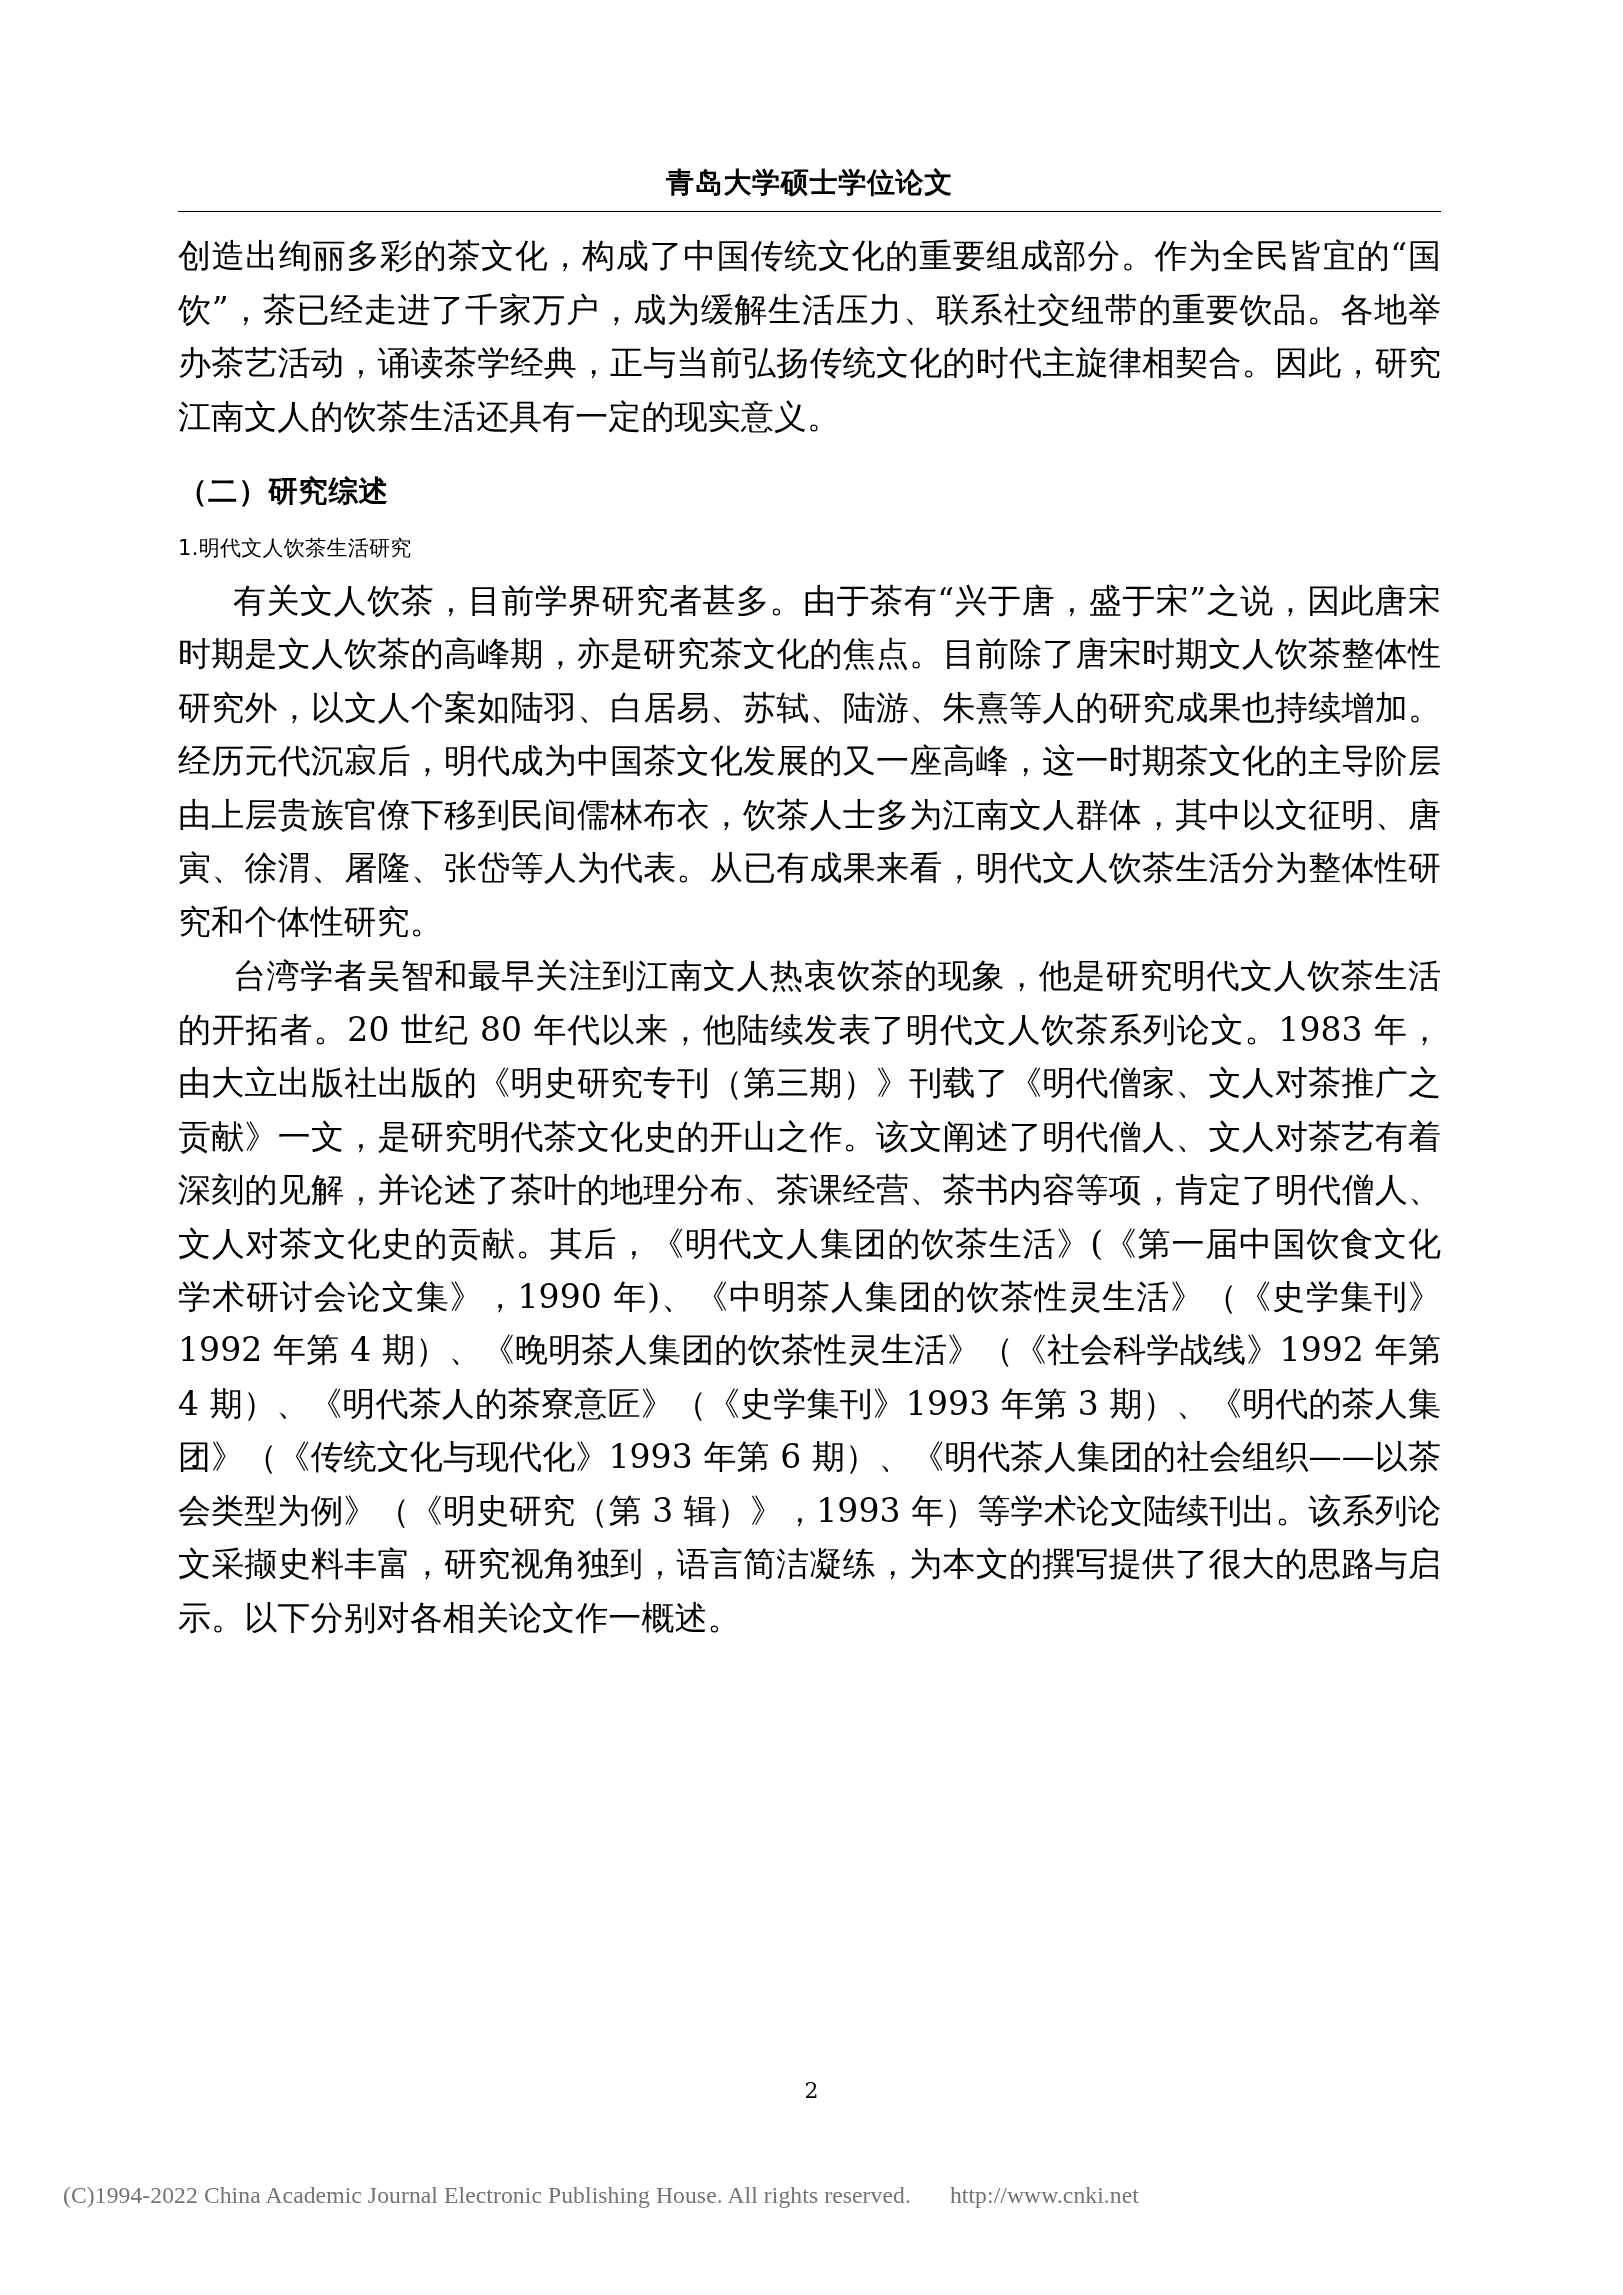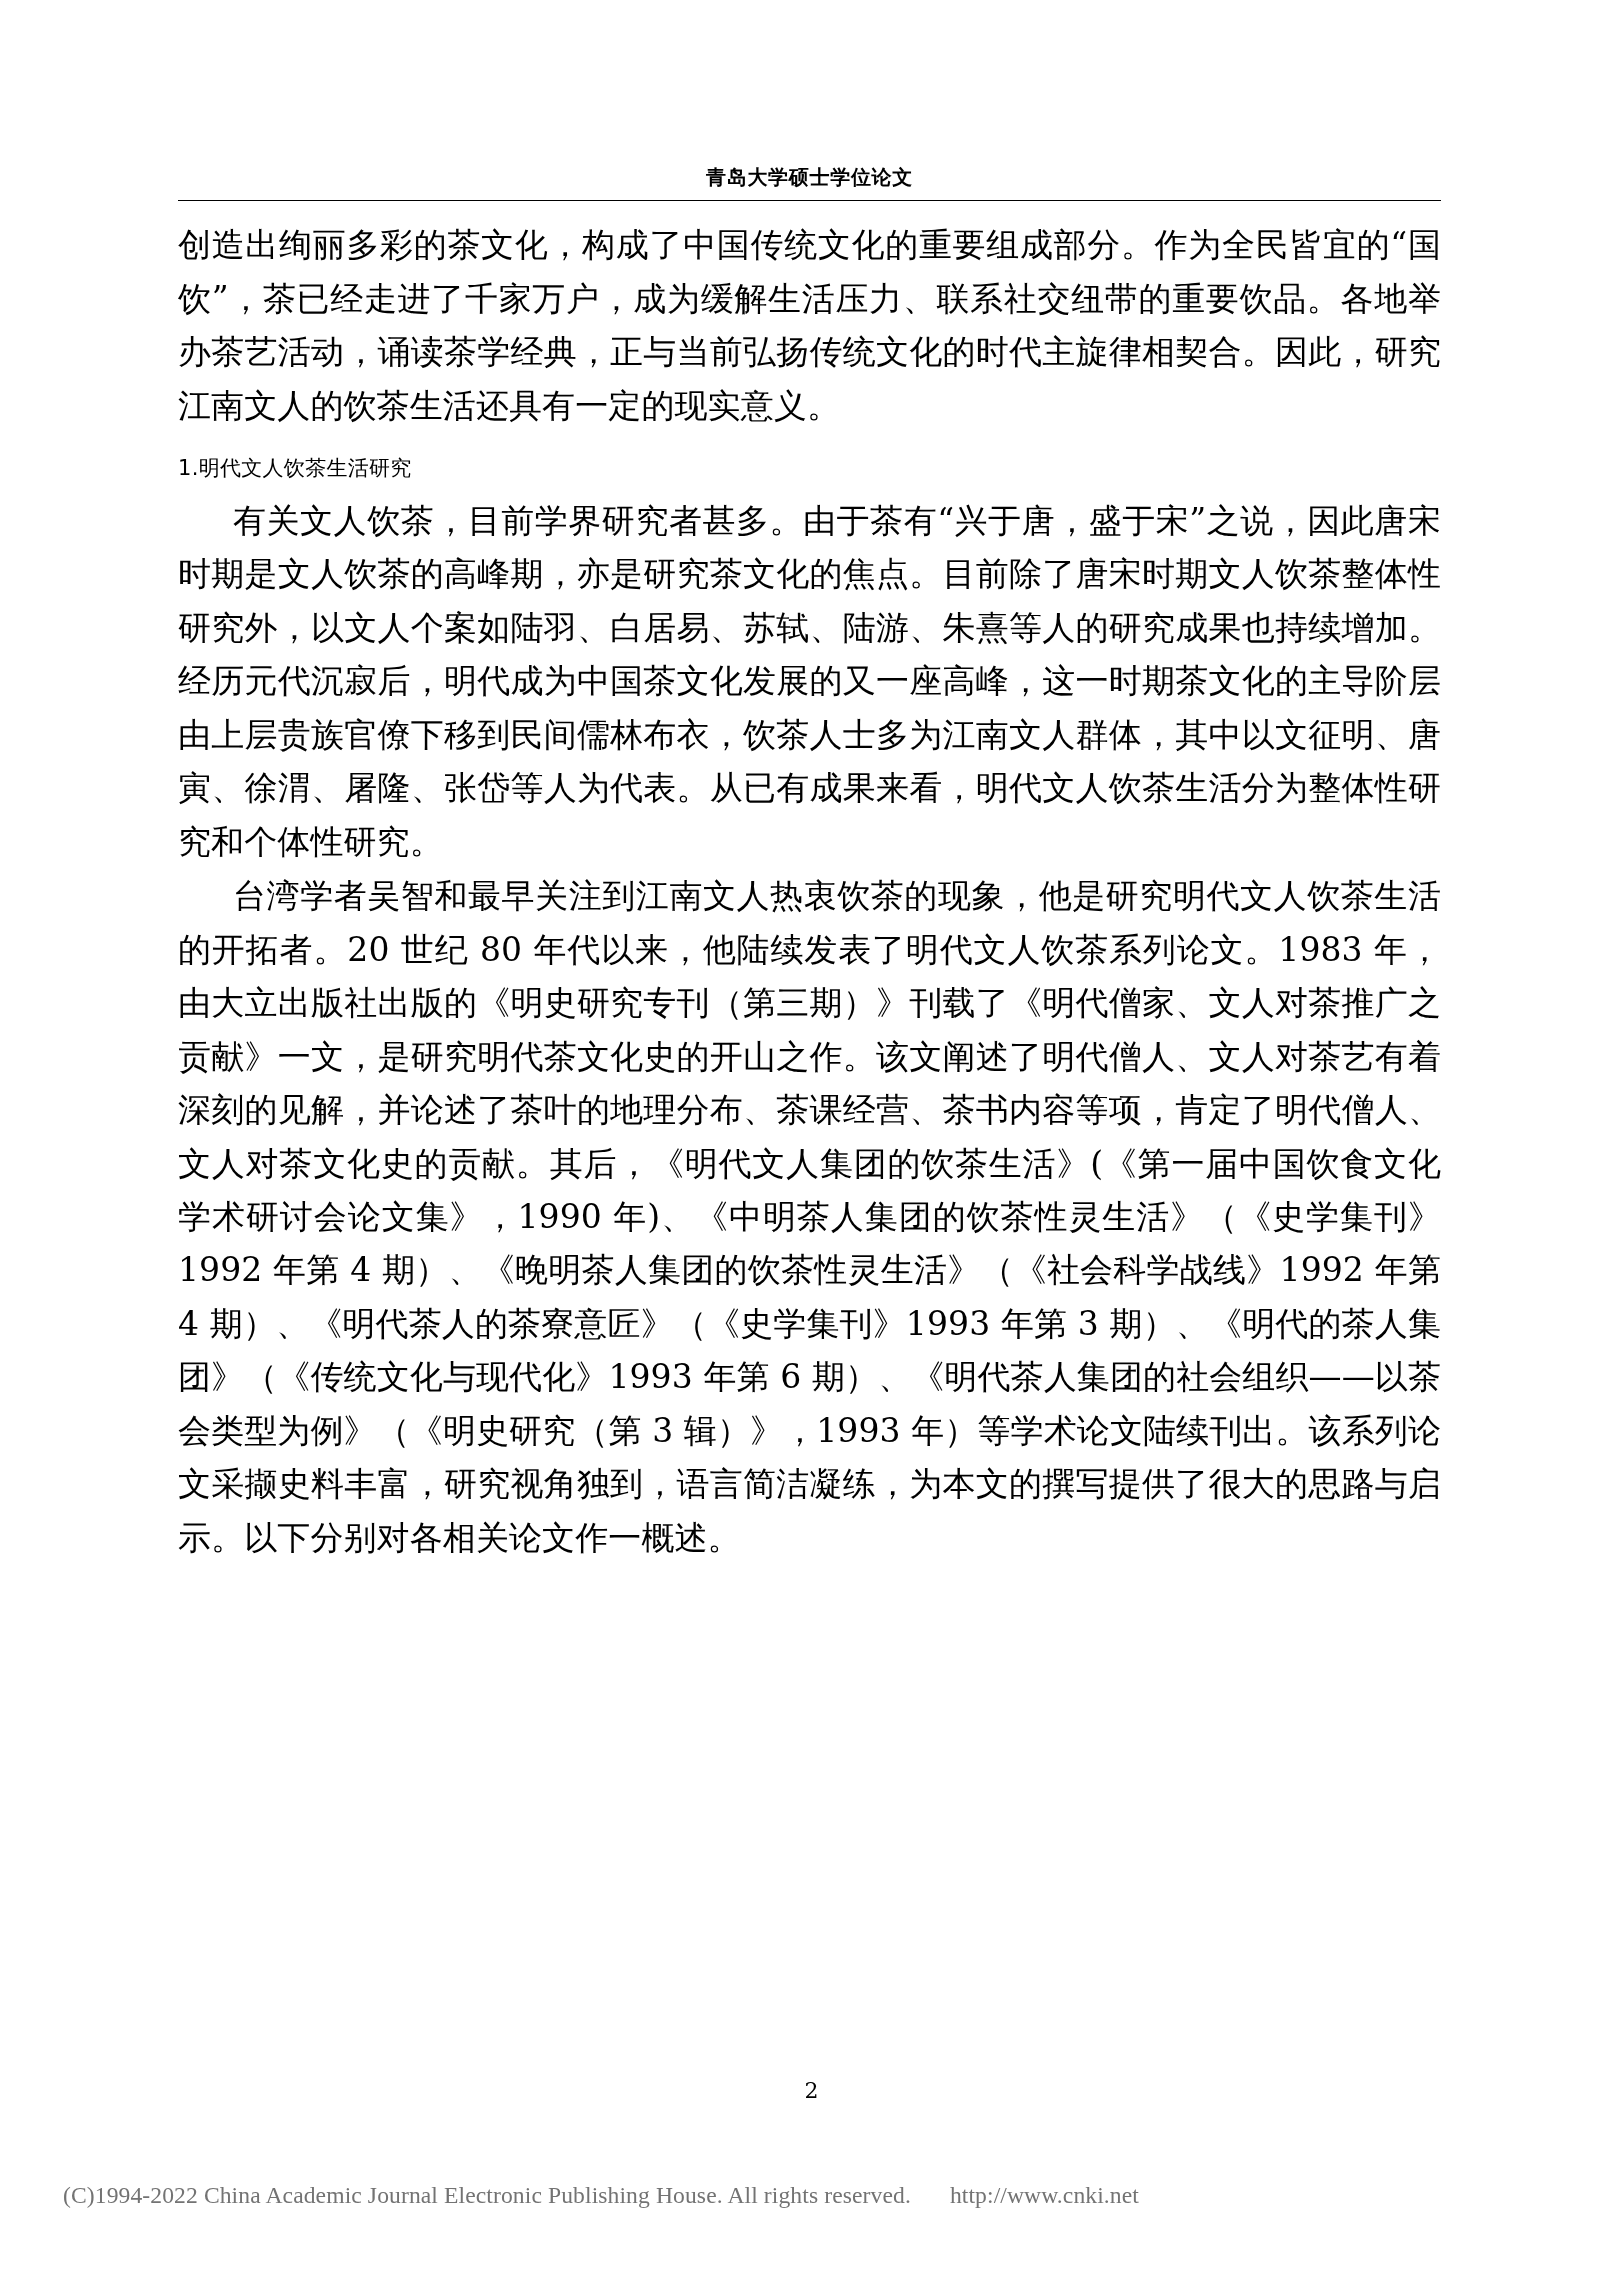--- a/index.html
+++ b/index.html
@@ -22,21 +22,21 @@
     height: 2295px;
   }
   .content {
     position: absolute;
     left: 178px;
     top: 164px;
     width: 1263px;
   }
   .header-title {
     text-align: center;
-    font-size: 20px;
+    font-size: 28px;
     font-family: "DejaVu Sans", "Liberation Sans", sans-serif;
     font-weight: 600;
     letter-spacing: 0.7px;
     padding-bottom: 9.2px;
   }
   .header-rule {
     border-bottom: 1.3px solid #000;
     width: 100%;
     margin-bottom: 17px;
   }
@@ -94,20 +94,21 @@
 
 <div class="page">
 
   <div class="content">
 
     <div class="header-title">青岛大学硕士学位论文</div>
     <div class="header-rule"></div>
 
     <p class="body-text">创造出绚丽多彩的茶文化，构成了中国传统文化的重要组成部分。作为全民皆宜的“国饮”，茶已经走进了千家万户，成为缓解生活压力、联系社交纽带的重要饮品。各地举办茶艺活动，诵读茶学经典，正与当前弘扬传统文化的时代主旋律相契合。因此，研究江南文人的饮茶生活还具有一定的现实意义。</p>
 
+    <h2 class="section-heading">（二）研究综述</h2>
 
 
     <h3 class="sub-heading">1.明代文人饮茶生活研究</h3>
 
     <p class="body-text indent">有关文人饮茶，目前学界研究者甚多。由于茶有“兴于唐，盛于宋”之说，因此唐宋时期是文人饮茶的高峰期，亦是研究茶文化的焦点。目前除了唐宋时期文人饮茶整体性研究外，以文人个案如陆羽、白居易、苏轼、陆游、朱熹等人的研究成果也持续增加。经历元代沉寂后，明代成为中国茶文化发展的又一座高峰，这一时期茶文化的主导阶层由上层贵族官僚下移到民间儒林布衣，饮茶人士多为江南文人群体，其中以文征明、唐寅、徐渭、屠隆、张岱等人为代表。从已有成果来看，明代文人饮茶生活分为整体性研究和个体性研究。</p>
     <p class="body-text indent">台湾学者吴智和最早关注到江南文人热衷饮茶的现象，他是研究明代文人饮茶生活的开拓者。20 世纪 80 年代以来，他陆续发表了明代文人饮茶系列论文。1983 年，由大立出版社出版的《明史研究专刊（第三期）》刊载了《明代僧家、文人对茶推广之贡献》一文，是研究明代茶文化史的开山之作。该文阐述了明代僧人、文人对茶艺有着深刻的见解，并论述了茶叶的地理分布、茶课经营、茶书内容等项，肯定了明代僧人、文人对茶文化史的贡献。其后，《明代文人集团的饮茶生活》(《第一届中国饮食文化学术研讨会论文集》，1990 年)、《中明茶人集团的饮茶性灵生活》（《史学集刊》1992 年第 4 期）、《晚明茶人集团的饮茶性灵生活》（《社会科学战线》1992 年第 4 期）、《明代茶人的茶寮意匠》（《史学集刊》1993 年第 3 期）、《明代的茶人集团》（《传统文化与现代化》1993 年第 6 期）、《明代茶人集团的社会组织——以茶会类型为例》（《明史研究（第 3 辑）》，1993 年）等学术论文陆续刊出。该系列论文采撷史料丰富，研究视角独到，语言简洁凝练，为本文的撰写提供了很大的思路与启示。以下分别对各相关论文作一概述。</p>
 
   </div>
 
   <div class="page-number">2</div>

